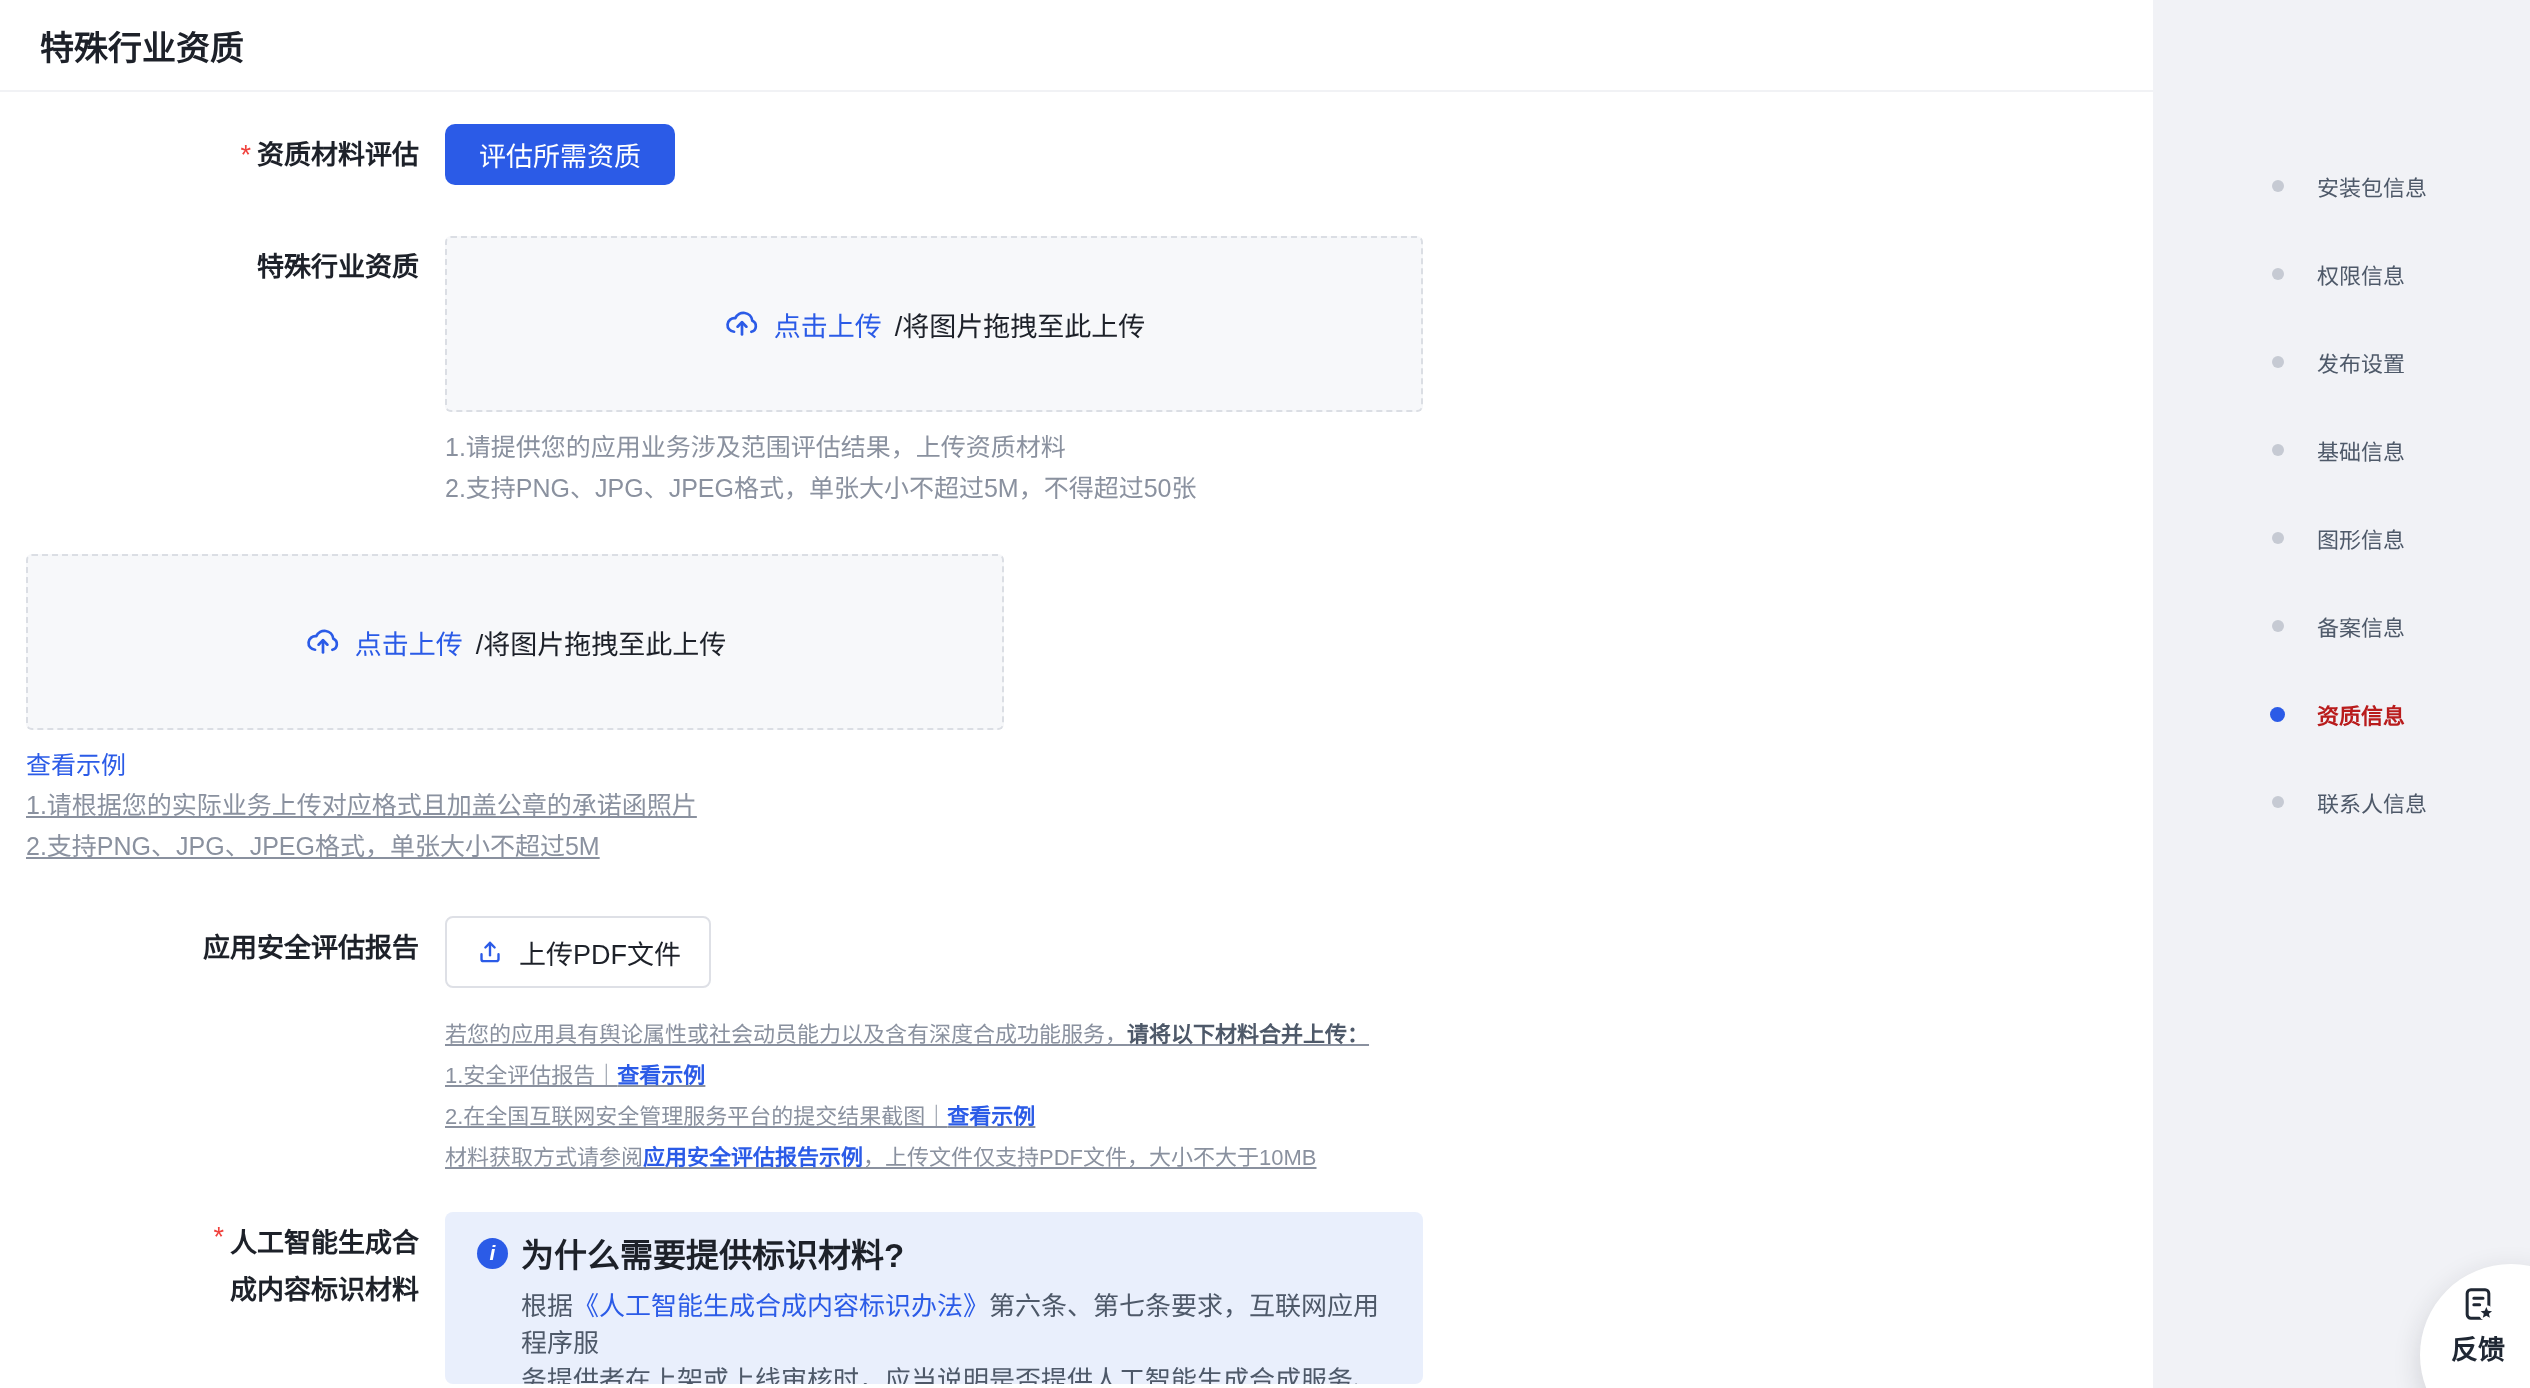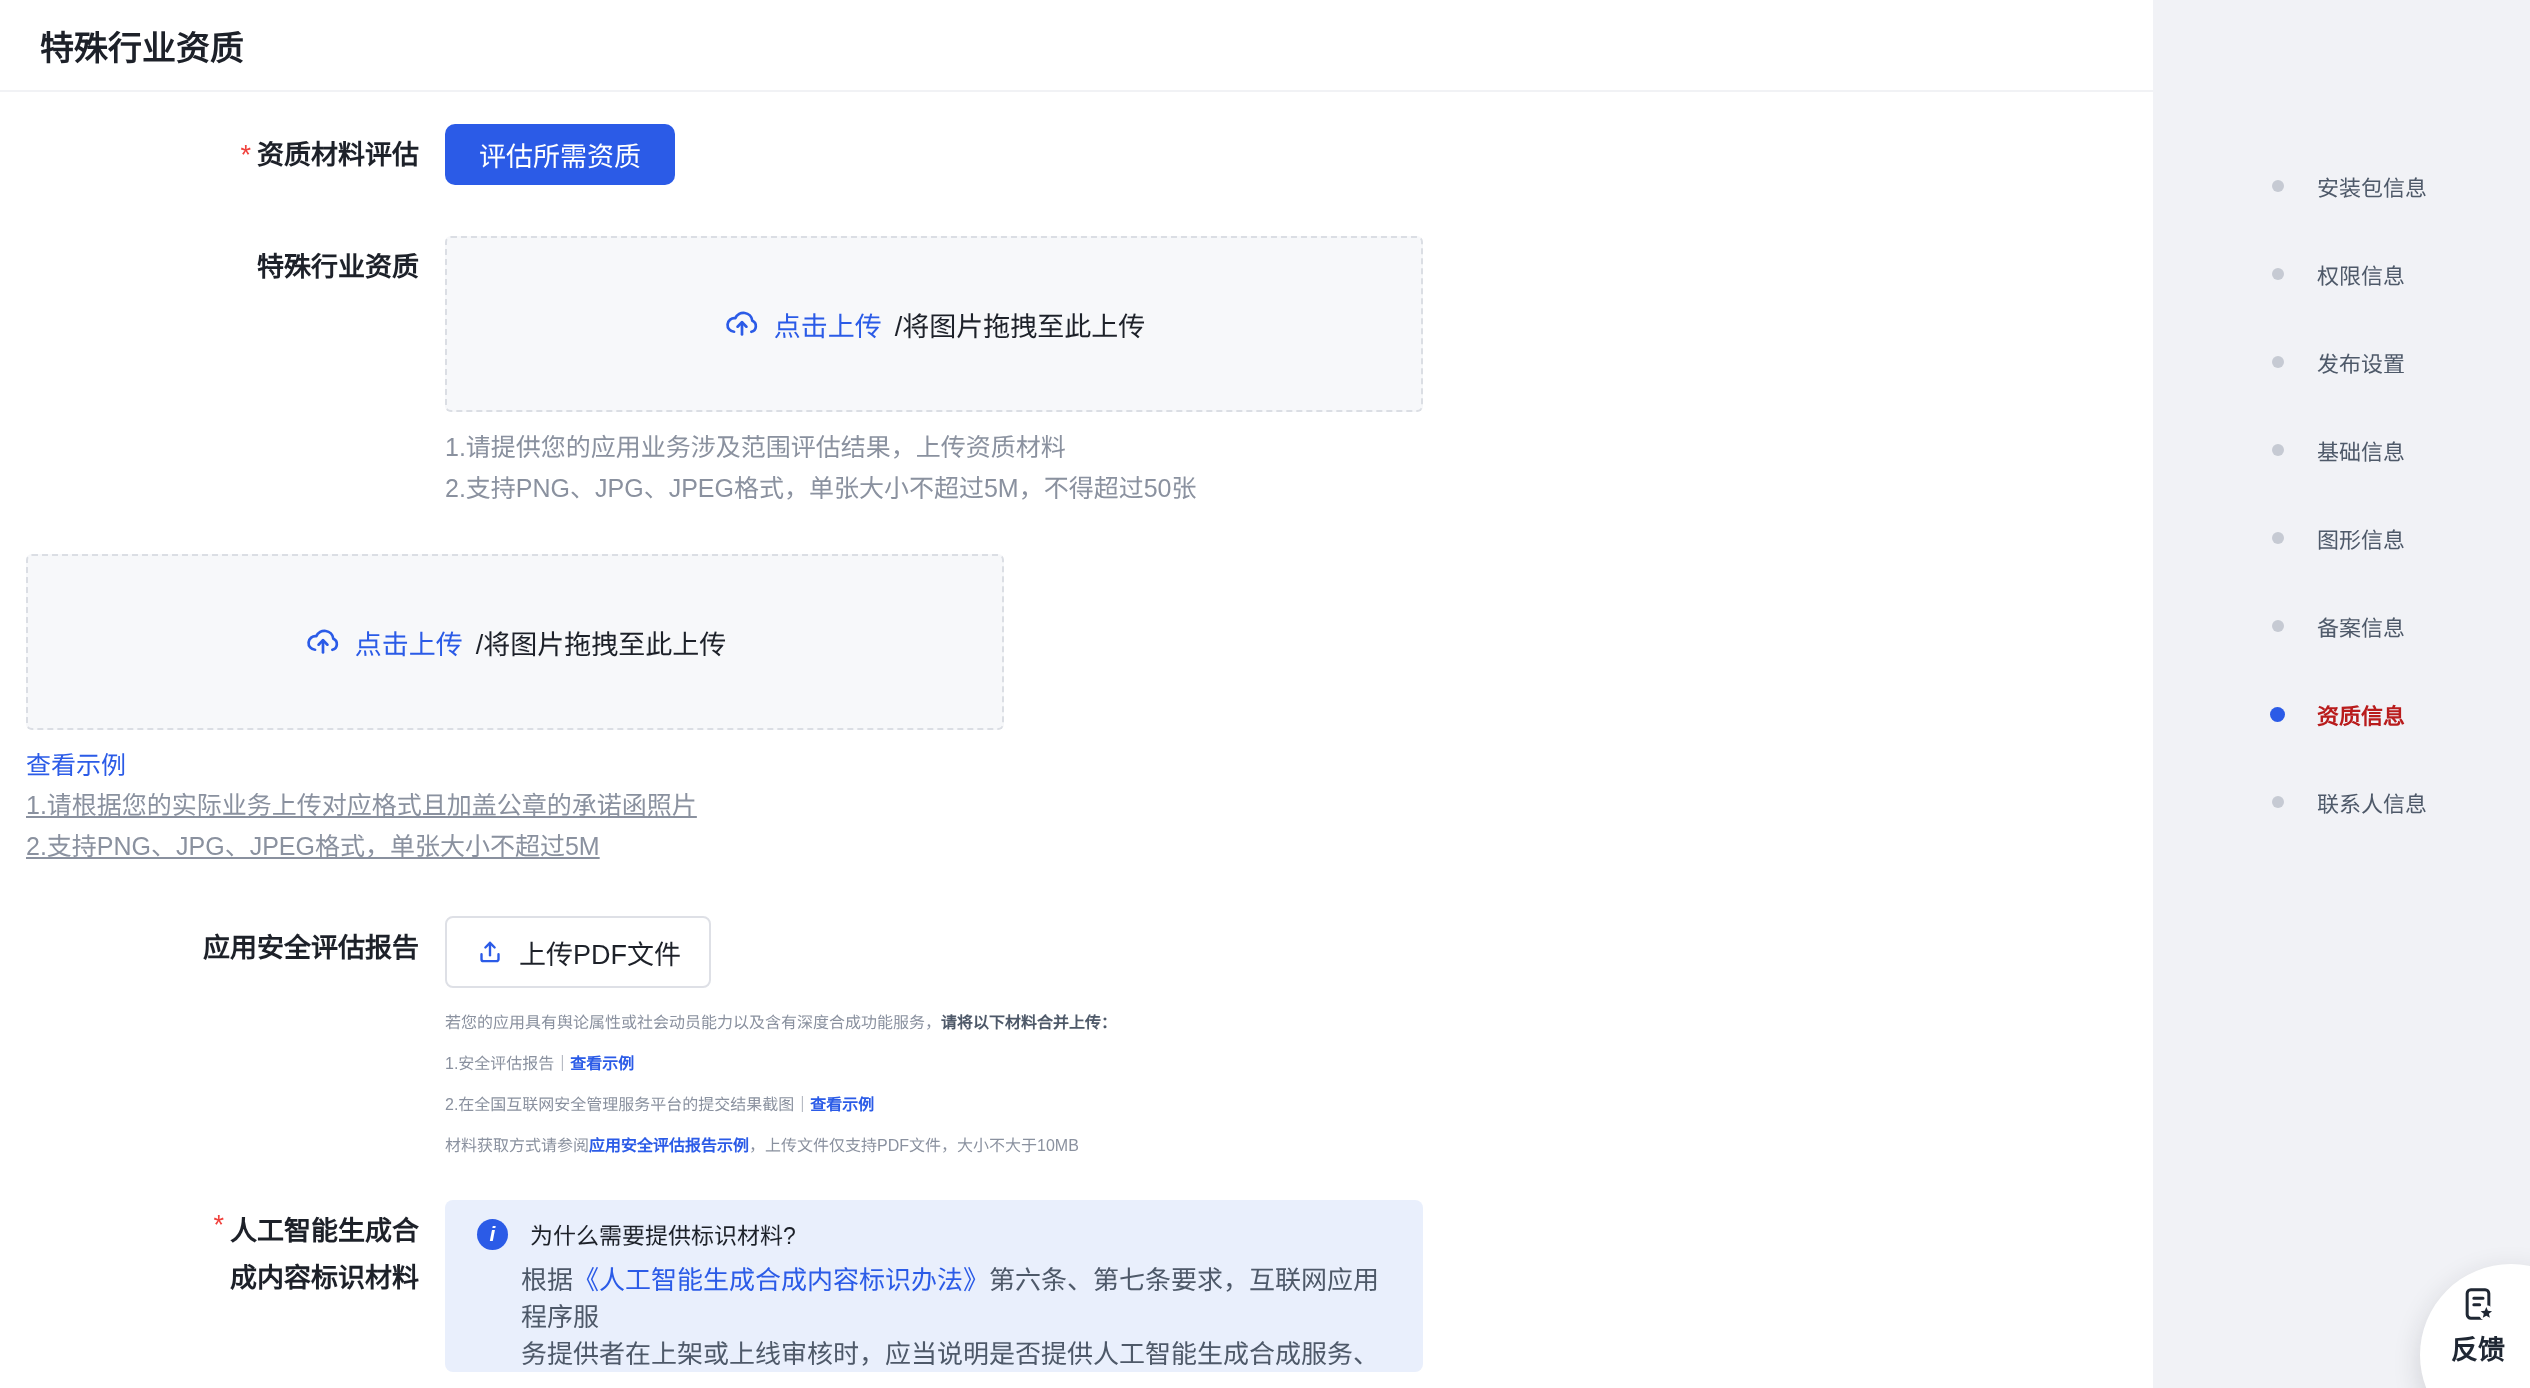--- a/index.html
+++ b/index.html
@@ -43,34 +43,34 @@
   .r3 .notes { margin-top:0;text-decoration:underline; }
 
   .r4 { margin-top:49px; }
   .r4 .label { padding-top:15px; }
   .btn-outline {
     height:72px; padding:0 28px; background:#fff; border:2px solid #DEE0E6; border-radius:8px;
     display:inline-flex; align-items:center; gap:14px; font-size:27px; color:#1D2129; cursor:pointer;
     font-family:inherit;
   }
   .btn-outline .ic { display:flex; color:#2B5BE7; }
-  .para { margin-top:14px; font-size:16px; line-height:41px; color:#8A919F; }
+  .para { margin-top:26px; font-size:22px; line-height:41px; color:#8A919F;text-decoration:underline; }
   .para .strong { color:#4E5969; font-weight:700; }
   .para .link { color:#2B5BE7; font-weight:700; cursor:pointer; }
 
   .r5 { margin-top:34px; }
   .r5 .label { display:flex; justify-content:flex-end; padding-top:8px; }
   .ai-label-text { white-space:pre-line; line-height:47px; text-align:left; }
   .info-box { width:978px; height:172px; background:#E9EFFC; border-radius:8px; padding:17px 32px; overflow:hidden; }
   .info-head { display:flex; align-items:center; gap:13px; }
   .info-icon {
     width:31px; height:31px; border-radius:50%; background:#2B5BE7; color:#fff; flex-shrink:0;
     display:flex; align-items:center; justify-content:center; font-size:21px; font-weight:700; font-style:italic;
   }
-  .info-title { font-size:23px; font-weight:400; color:#1D2129;margin-left:9px; }
+  .info-title { font-size:33px; font-weight:700; color:#1D2129; }
   .info-body { margin-left:44px; margin-top:11px; font-size:26px; line-height:37px; color:#4E5969; white-space:pre-line; }
   .info-body .link { color:#2B5BE7; cursor:pointer; }
 
   
   .sidebar { position:absolute; top:0; right:0; width:377px; height:1388px; background:#F1F2F6; padding-top:142px; }
   .nav-item { height:88px; display:flex; align-items:center; padding-left:119px; cursor:pointer; }
   .dot { width:12px; height:12px; border-radius:50%; background:#C6CAD3; margin-right:33px; flex-shrink:0; }
   .nav-label { font-size:22px; color:#4E5969; }
   .nav-item.active .dot { width:15px; height:15px; background:#2B5BE7; margin-left:-2px; margin-right:32px; }
   .nav-item.active .nav-label { color:#b91c1c; font-weight:700; }

